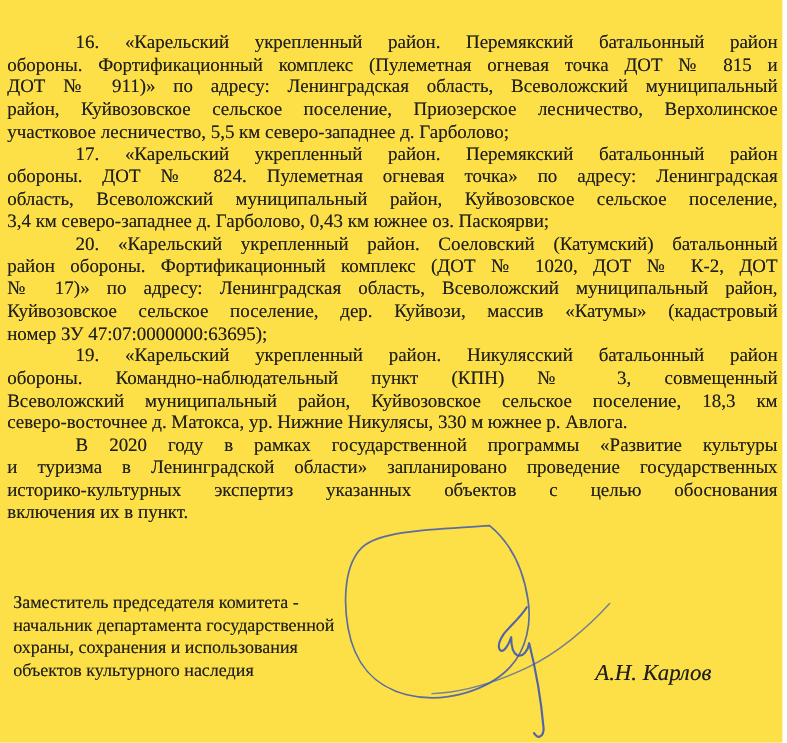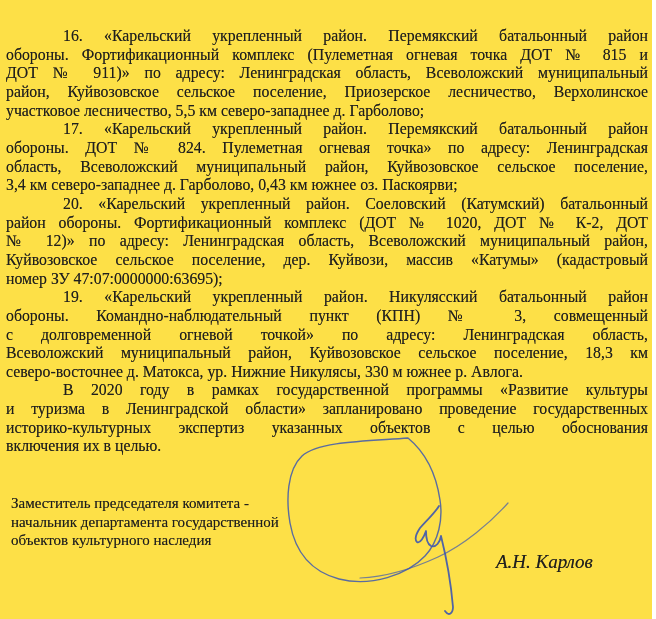--- a/index.html
+++ b/index.html
@@ -77,45 +77,45 @@
     <div class="para">
       <div class="ln ind">17. «Карельский укрепленный район. Перемякский батальонный район</div>
       <div class="ln">обороны. ДОТ № 824. Пулеметная огневая точка» по адресу: Ленинградская</div>
       <div class="ln">область, Всеволожский муниципальный район, Куйвозовское сельское поселение,</div>
       <div class="ln-last">3,4 км северо-западнее д. Гарболово, 0,43 км южнее оз. Паскоярви;</div>
     </div>
 
     <div class="para">
       <div class="ln ind">20. «Карельский укрепленный район. Соеловский (Катумский) батальонный</div>
       <div class="ln">район обороны. Фортификационный комплекс (ДОТ № 1020, ДОТ № К-2, ДОТ</div>
-      <div class="ln">№ 12)» по адресу: Ленинградская область, Всеволожский муниципальный район,</div>
+      <div class="ln">№ 17)» по адресу: Ленинградская область, Всеволожский муниципальный район,</div>
       <div class="ln">Куйвозовское сельское поселение, дер. Куйвози, массив «Катумы» (кадастровый</div>
       <div class="ln-last">номер ЗУ 47:07:0000000:63695);</div>
     </div>
 
     <div class="para">
       <div class="ln ind">19. «Карельский укрепленный район. Никулясский батальонный район</div>
       <div class="ln">обороны. Командно-наблюдательный пункт (КПН) № 3, совмещенный</div>
-      <div class="ln">с долговременной огневой точкой» по адресу: Ленинградская область,</div>
       <div class="ln">Всеволожский муниципальный район, Куйвозовское сельское поселение, 18,3 км</div>
       <div class="ln-last">северо-восточнее д. Матокса, ур. Нижние Никулясы, 330 м южнее р. Авлога.</div>
     </div>
 
     <div class="para">
       <div class="ln ind">В 2020 году в рамках государственной программы «Развитие культуры</div>
       <div class="ln">и туризма в Ленинградской области» запланировано проведение государственных</div>
       <div class="ln">историко-культурных экспертиз указанных объектов с целью обоснования</div>
-      <div class="ln-last">включения их в целью.</div>
+      <div class="ln-last">включения их в пункт.</div>
     </div>
 
   </div>
 
   <div class="closing">
     <div>Заместитель председателя комитета -</div>
     <div>начальник департамента государственной</div>
+    <div>охраны, сохранения и использования</div>
     <div>объектов культурного наследия</div>
   </div>
 
   <div class="signatory">А.Н. Карлов</div>
 
   <svg class="signature-svg" width="656" height="619" viewBox="0 0 656 619" aria-hidden="true">
     <g fill="none" stroke-linecap="round" stroke-linejoin="round">
       <path stroke-width="1.4" stroke-opacity="0.85" d="M 408,438 C 370,441 318,441 302,456 C 287,470 286,500 290,523 C 295,551 309,571 339,579 C 371,587 407,575 425,556 C 439,541 443,519 440,500 C 436,473 425,452 408,438" stroke="#3d57b0"></path>
       <path stroke-width="1.8" stroke-opacity="0.9" d="M 439,506 C 434,514 426,521 420,528 C 416,534 414,539 417,542 C 420,544 424,537 426,531 C 426,538 427,544 431,546 C 436,548 440,542 441,536 C 446,556 451,584 453,607 C 453,613 449,617 445,611" stroke="#3d57b0"></path>
       <path stroke-width="1.2" stroke-opacity="0.7" d="M 508,503 C 490,523 464,545 438,557 C 412,569 384,577 360,578" stroke="#3d57b0"></path>

